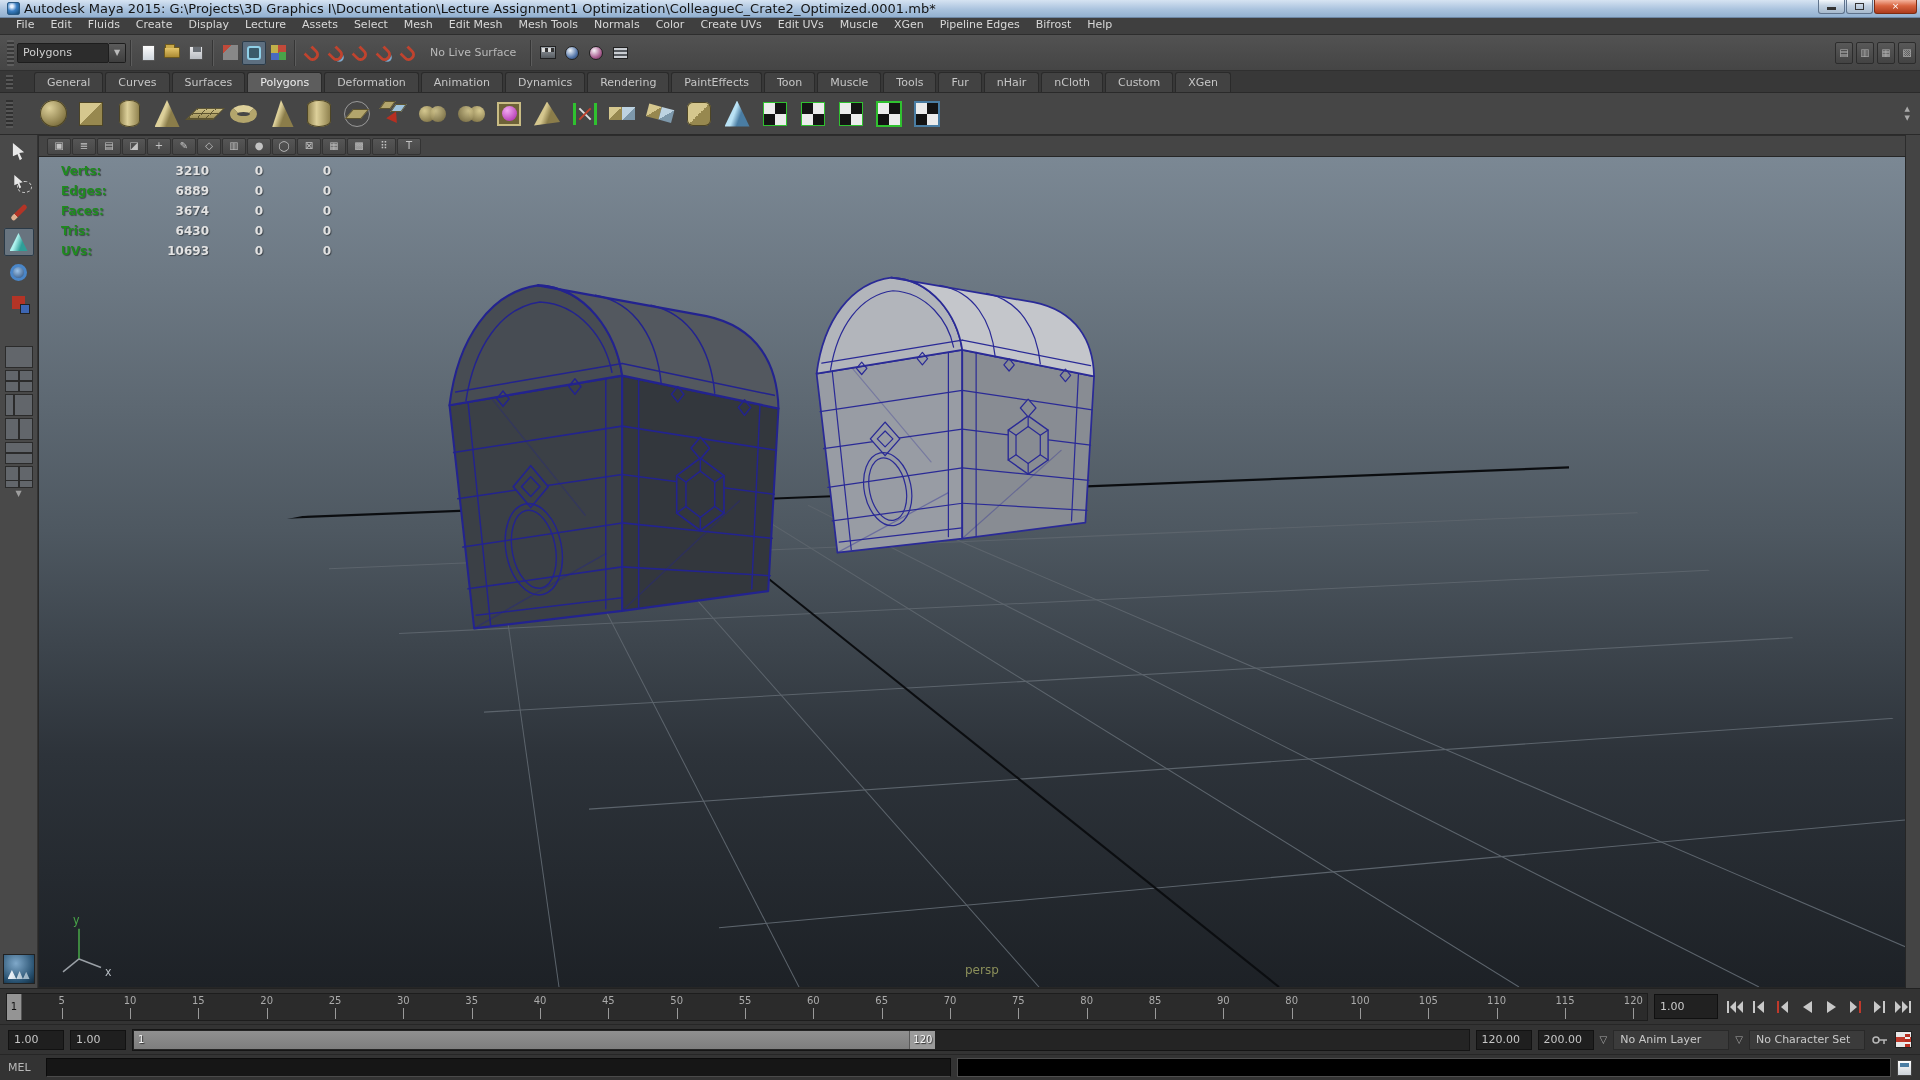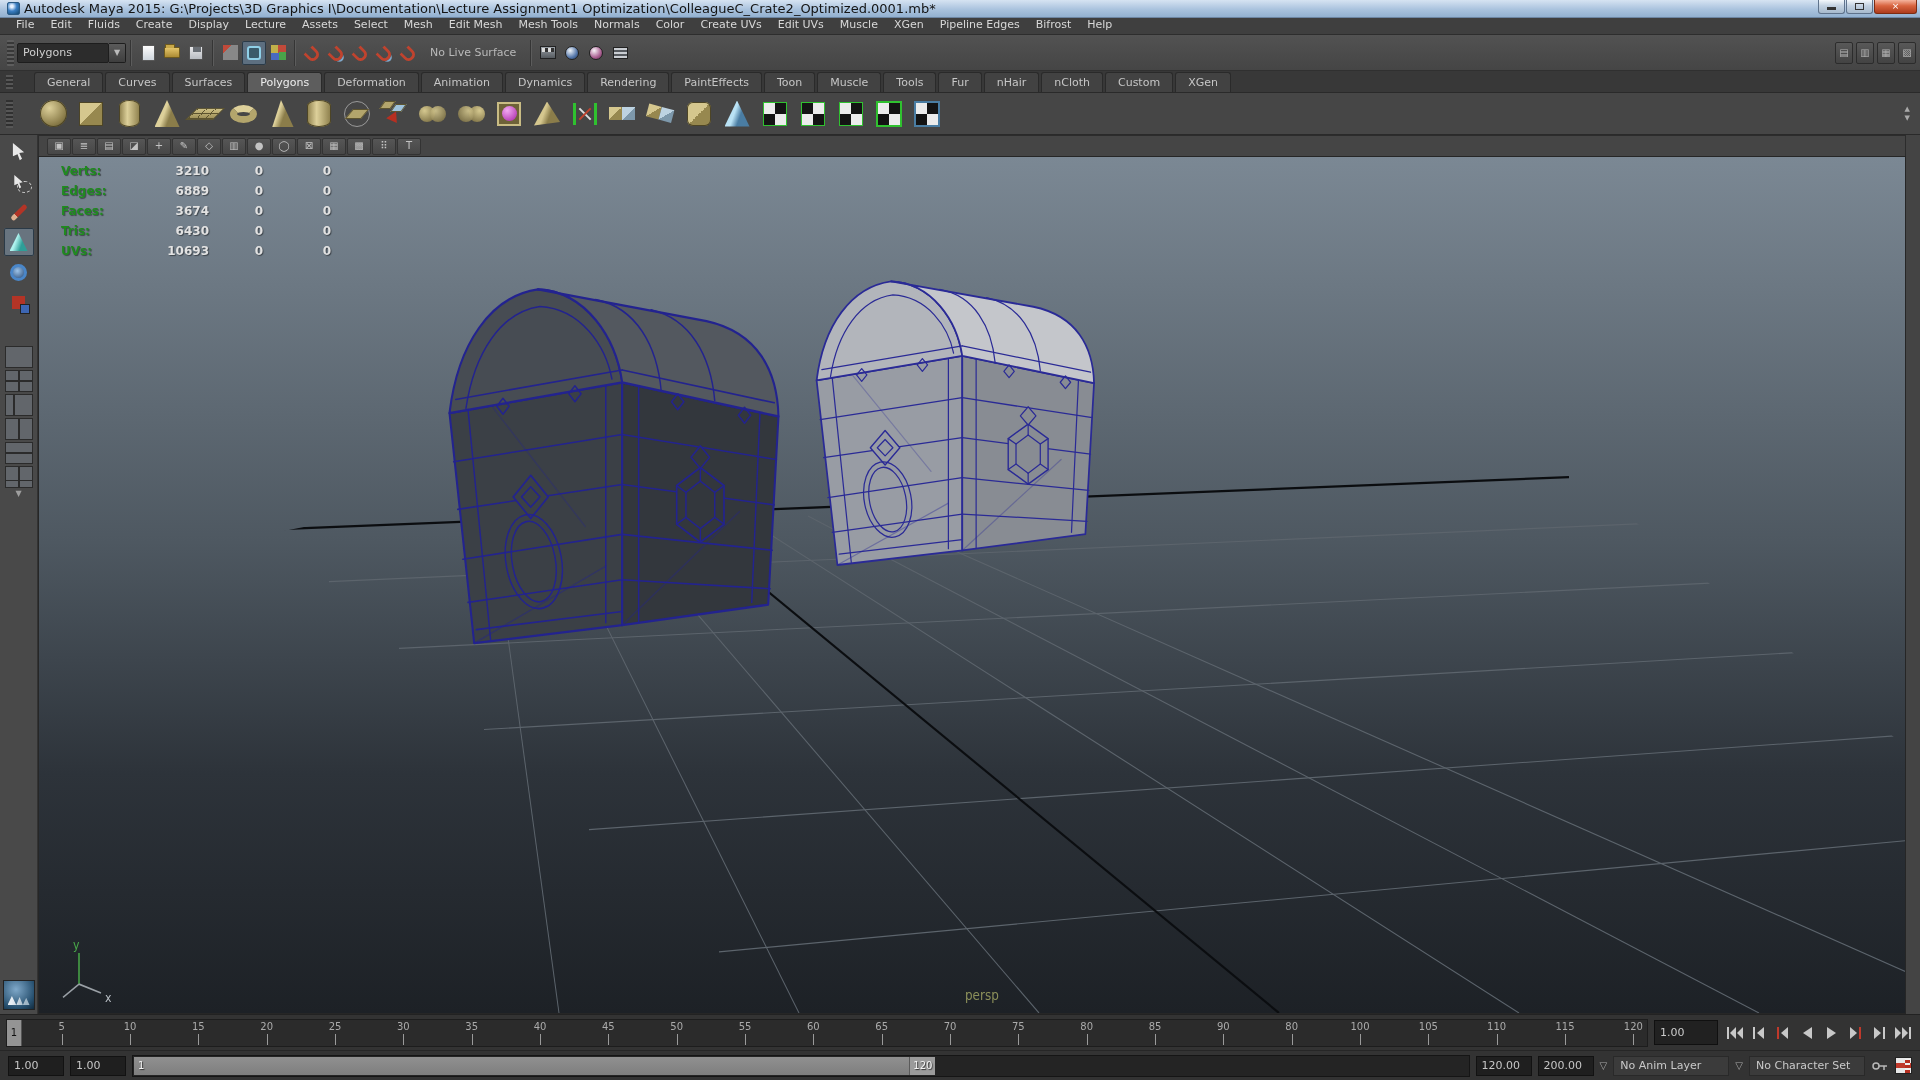--- a/index.html
+++ b/index.html
@@ -723,15 +723,21 @@
     <span class="keyico">
         <svg width="16" height="12">
           <circle cx="4" cy="6" r="3" fill="none" stroke="#b8b8b8" stroke-width="1.5"></circle>
           <line x1="7" y1="6" x2="15" y2="6" stroke="#b8b8b8" stroke-width="1.5"></line>
           <line x1="12" y1="6" x2="12" y2="10" stroke="#b8b8b8" stroke-width="1.5"></line>
         </svg>
       </span>
     <span class="prefs-ico"></span>
   </div>
 
+  <div class="mel-row">
+    <span class="mel-label">MEL</span>
+    <div class="mel-input"></div>
+    <div class="mel-output"></div>
+    <span class="script-ico"></span>
+  </div>
 
 
 </div>
 
 </body></html>

